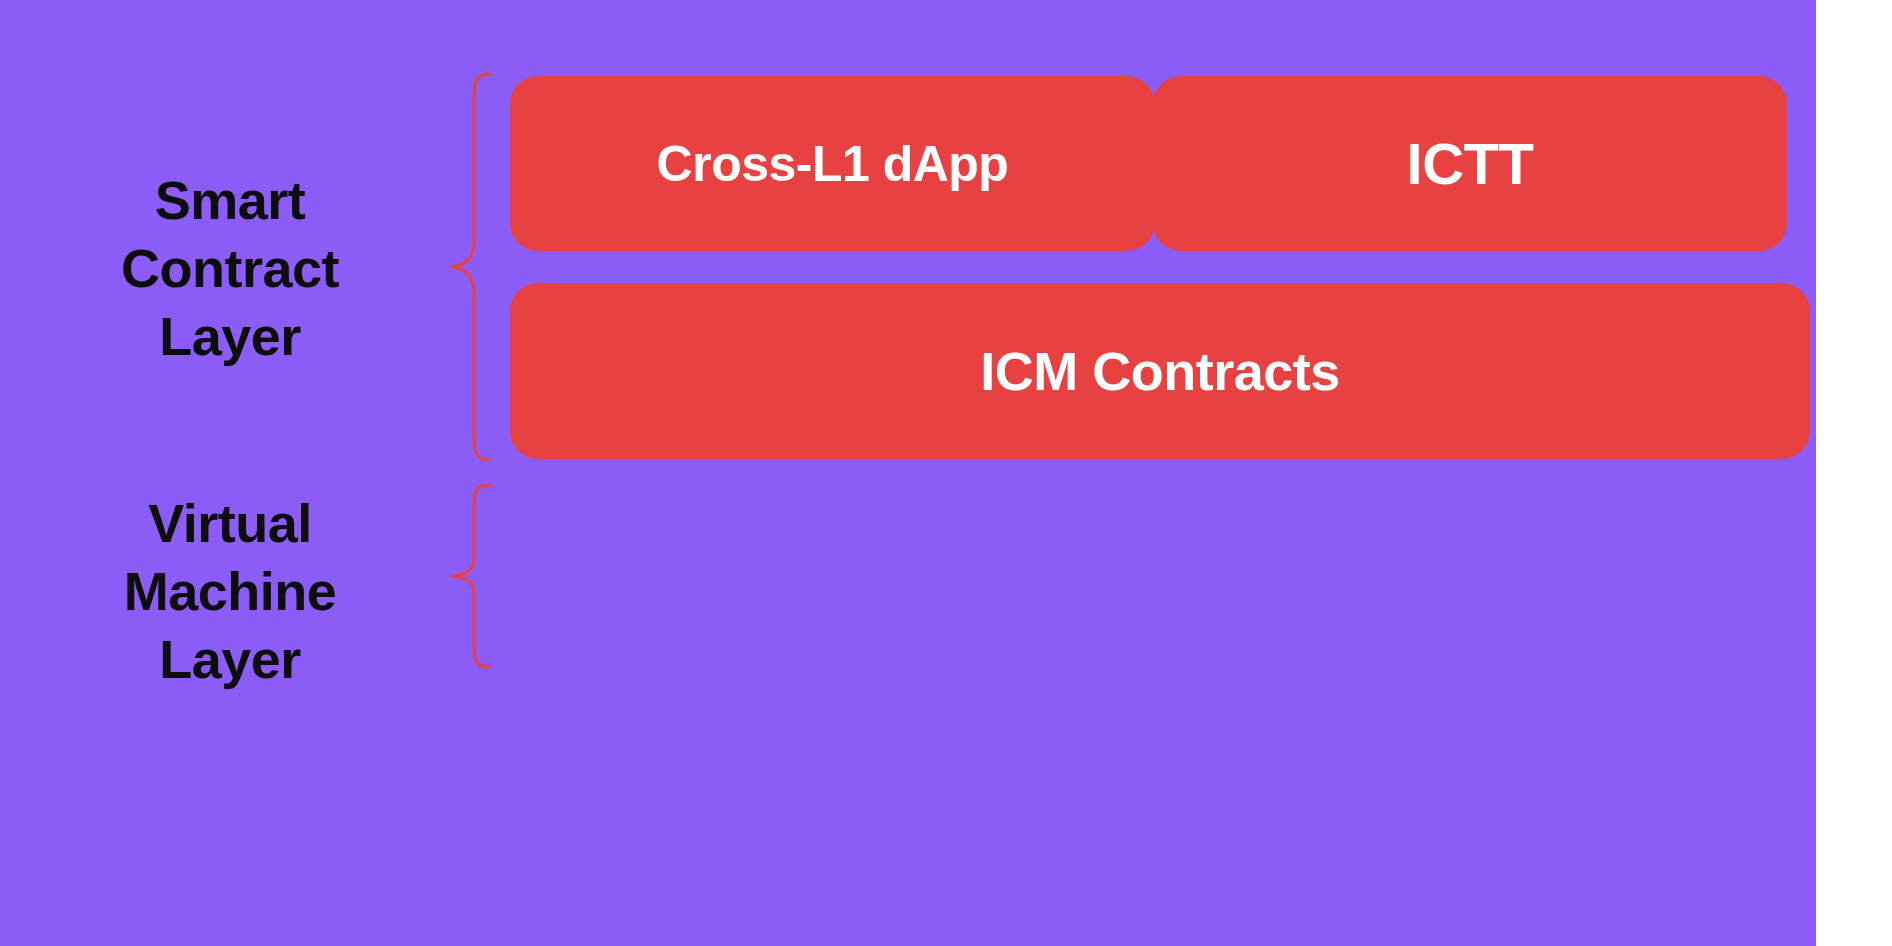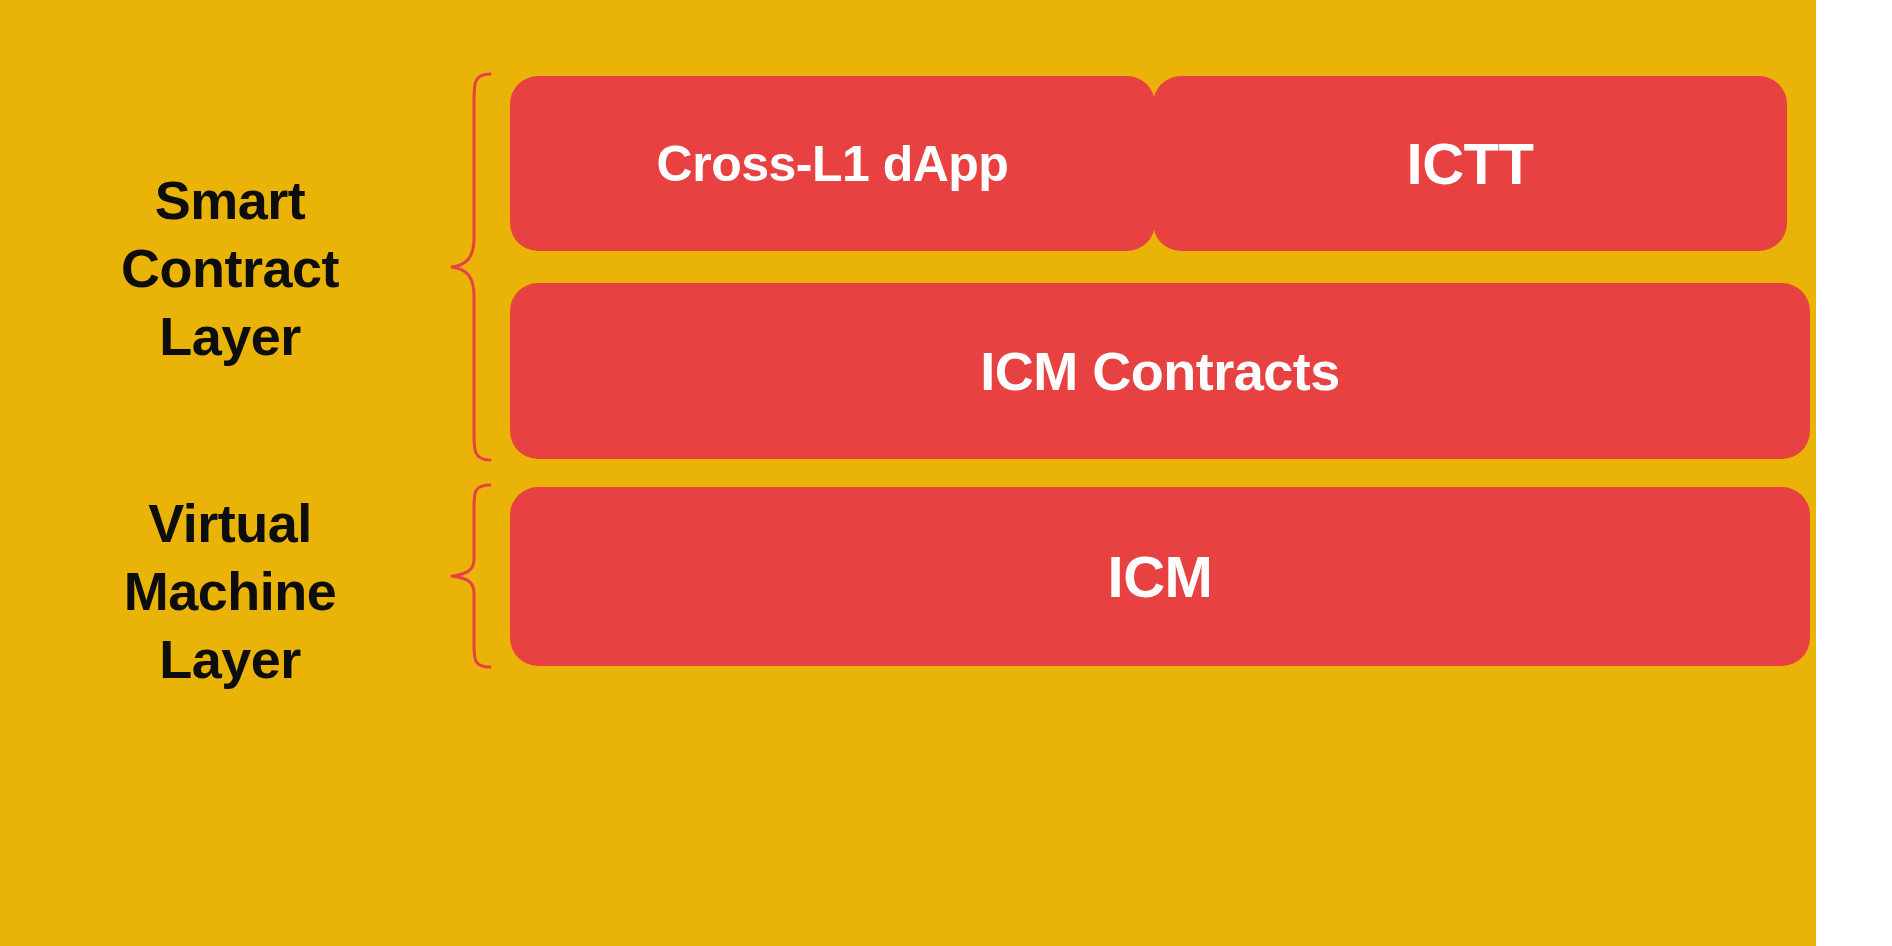--- a/index.html
+++ b/index.html
@@ -11,21 +11,21 @@
     width: 1892px;
     height: 946px;
     font-family: "Liberation Sans", sans-serif;
     overflow: hidden;
   }
 
   #diagram {
     position: relative;
     width: 1816px;
     height: 946px;
-    background: #eab308;
+    background: #8b5cf6;
   }
 
   
   .layer-label {
     position: absolute;
     text-align: center;
     color: #0d0d0d;
     font-weight: 700;
     font-size: 54px;
     line-height: 68px;
@@ -149,15 +149,14 @@
              L 30 164
              C 30 178, 30 186, 46 186"></path>
   </svg>
 
   <div class="node-box" id="box-cross-l1-dapp">Cross-L1 dApp</div>
 
   <div class="node-box" id="box-ictt">ICTT</div>
 
   <div class="node-box" id="box-icm-contracts">ICM Contracts</div>
 
-  <div class="node-box" id="box-icm">ICM</div>
 
 </div>
 
 </body></html>

